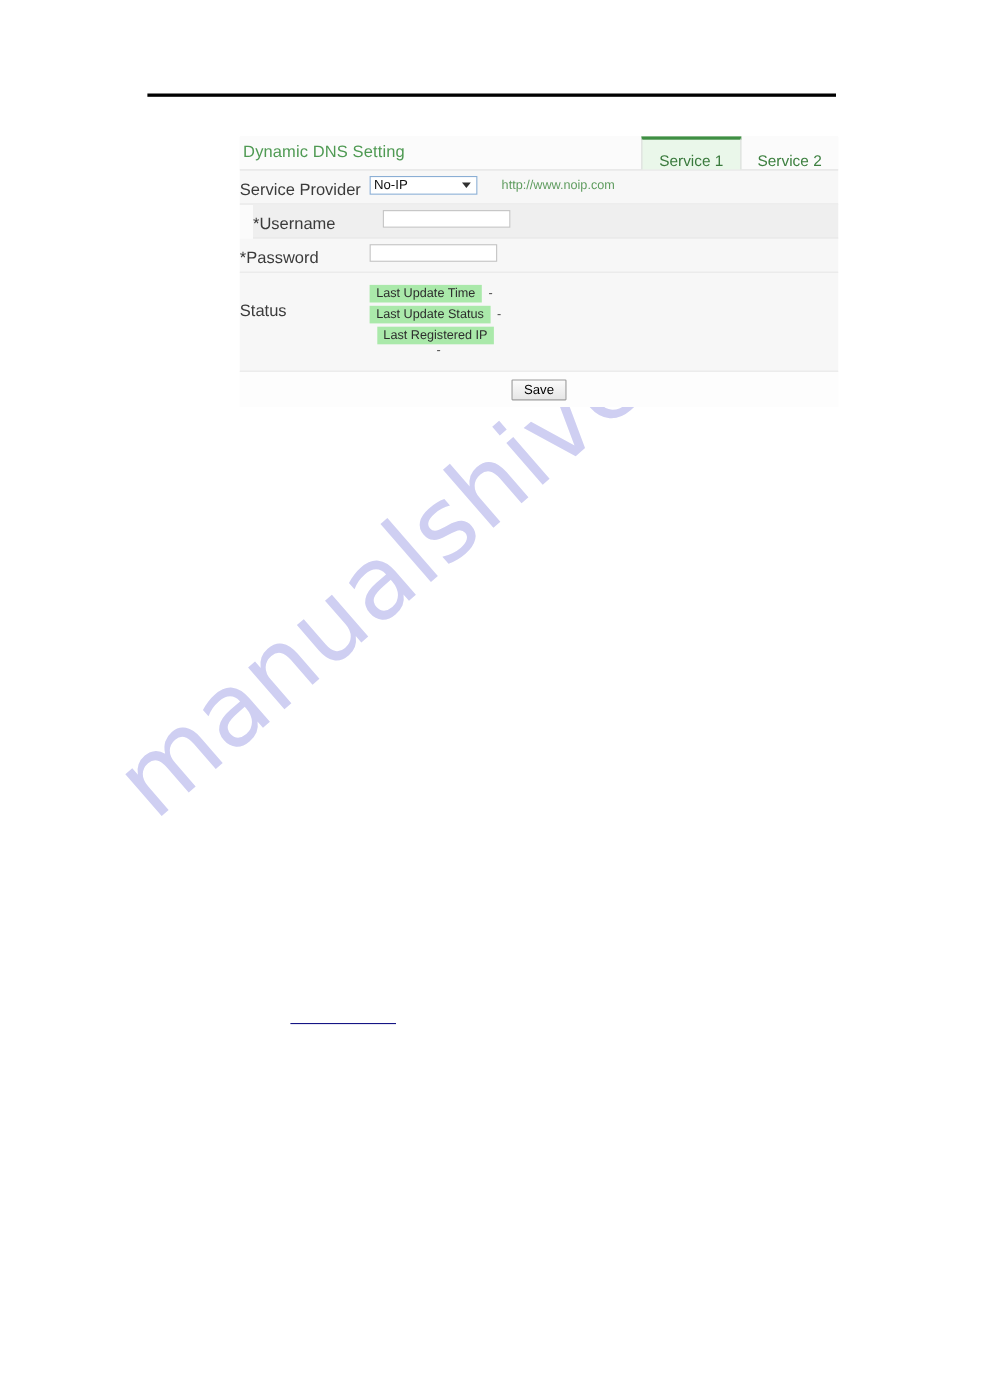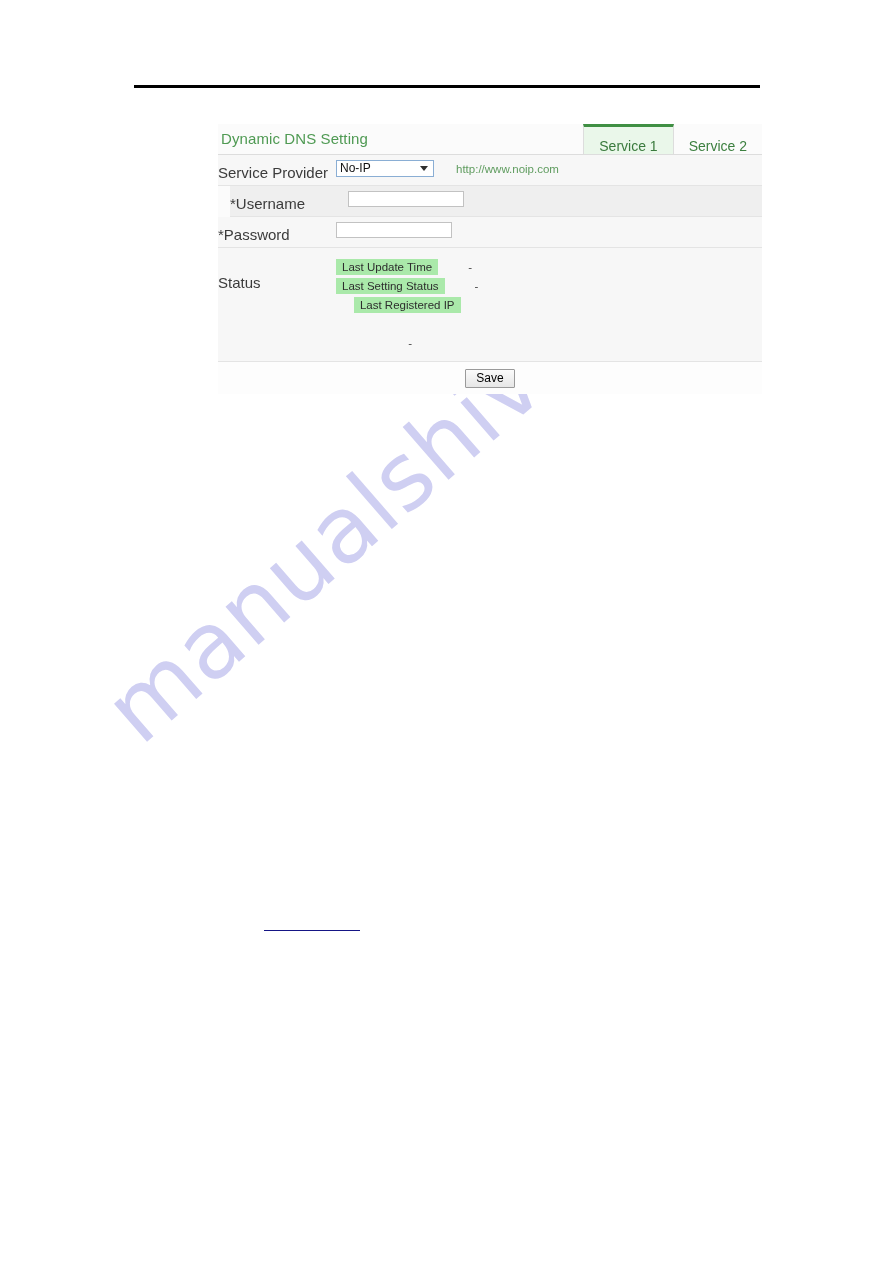--- a/index.html
+++ b/index.html
@@ -203,21 +203,20 @@
 
   
   .status-row .label { padding-top: 26px; }
   .status-list {
     padding: 6px 0 7px 0;
   }
   .status-item {
     display: flex;
     align-items: center;
     margin-bottom: 3px;
-    gap: 24px;
   }
   .status-item:last-child { margin-bottom: 0; flex-direction: column; }
   .status-badge {
     background: #aae9aa;
     color: #2d2d2d;
     font-size: 11.5px;
     line-height: 14px;
     padding: 1px 6px;
     white-space: nowrap;
     text-align: center;
@@ -303,21 +302,21 @@
 
   <div class="form-row status-row">
     <div class="label">Status</div>
     <div class="field">
       <div class="status-list">
         <div class="status-item">
           <span class="status-badge">Last Update Time</span>
           <span class="status-value">-</span>
         </div>
         <div class="status-item">
-          <span class="status-badge">Last Setting Status</span>
+          <span class="status-badge">Last Update Status</span>
           <span class="status-value">-</span>
         </div>
         <div class="status-item">
           <span class="status-badge">Last Registered IP</span>
           <span class="status-value">-</span>
         </div>
       </div>
     </div>
   </div>
 

